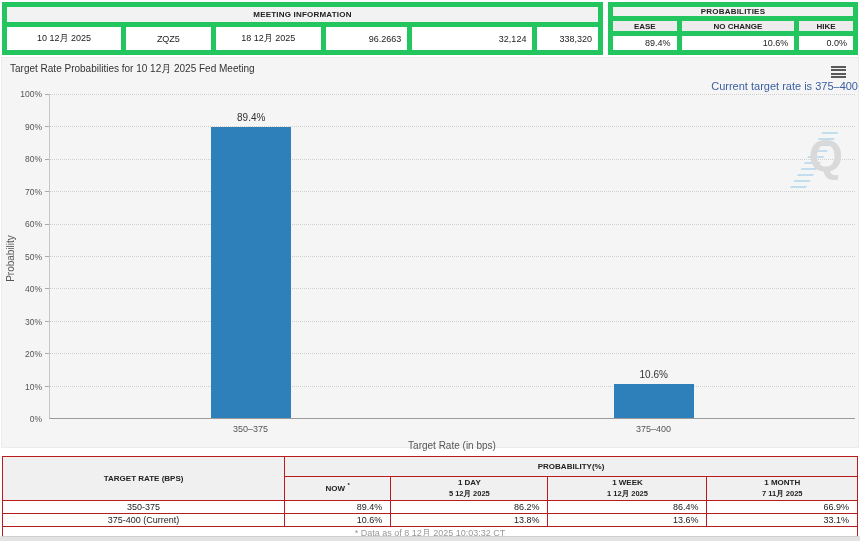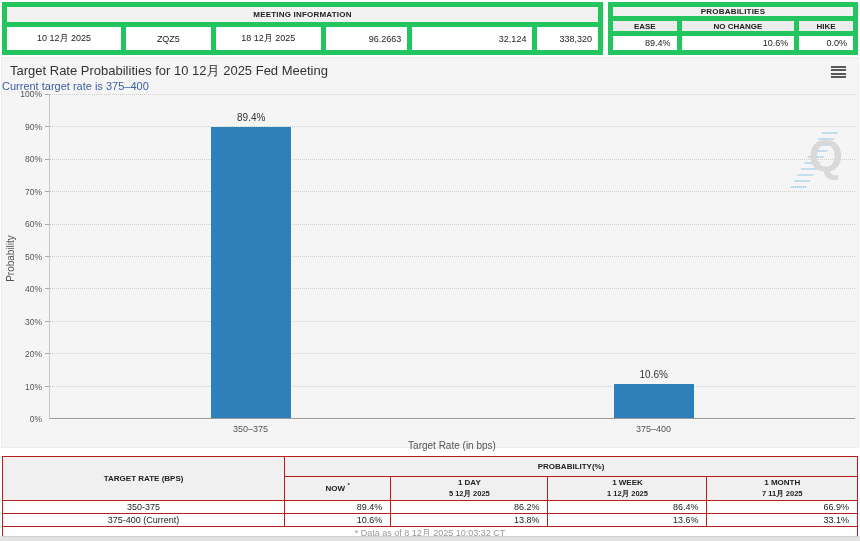--- a/index.html
+++ b/index.html
@@ -15,22 +15,22 @@
   table.info th.col-hdr { background: #ececec; font-size: 8px; font-weight: bold;
     text-align: center; height: 15px; color: #222; }
   table.info td { font-size: 9px; height: 19px; text-align: center; background: #fff; padding: 0 6px; }
   table.info td.num { text-align: right; }
   .tbl-meeting { width: 601px; }
   .tbl-prob { width: 250px; }
 
   
   .chart-panel { position: relative; margin: 2px 1px 0 1px; width: 858px; height: 391px;
     background: #f5f5f6; border: 1px solid #ececec; }
-  .chart-title { position: absolute; left: 8px; top: 4px; font-size: 13px; color: #333; }
-  .chart-subtitle { position: absolute; left: 0; right: 0; top: 22px; text-align: left;
+  .chart-title { position: absolute; left: 8px; top: 4px; font-size: 10px; color: #333; }
+  .chart-subtitle { position: absolute; left: 0; right: 0; top: 22px; text-align: right;
     font-size: 11px; color: #3b5fa0; }
   .menu-btn { position: absolute; right: 12px; top: 8px; width: 15px; height: 12px;
     display: flex; flex-direction: column; justify-content: space-between; cursor: pointer; }
   .menu-btn span { display: block; height: 2px; background: #5a5a5a; }
 
   .y-axis-title { position: absolute; left: -62px; top: 195px; width: 140px; text-align: center;
     font-size: 10px; color: #555; transform: rotate(-90deg); }
   .y-ticks { position: absolute; left: 0; top: 36px; width: 43px; height: 325px; }
   .ytick { position: absolute; right: 3px; width: 40px; text-align: right;
     font-size: 8.5px; color: #555; margin-top: -5px; }

